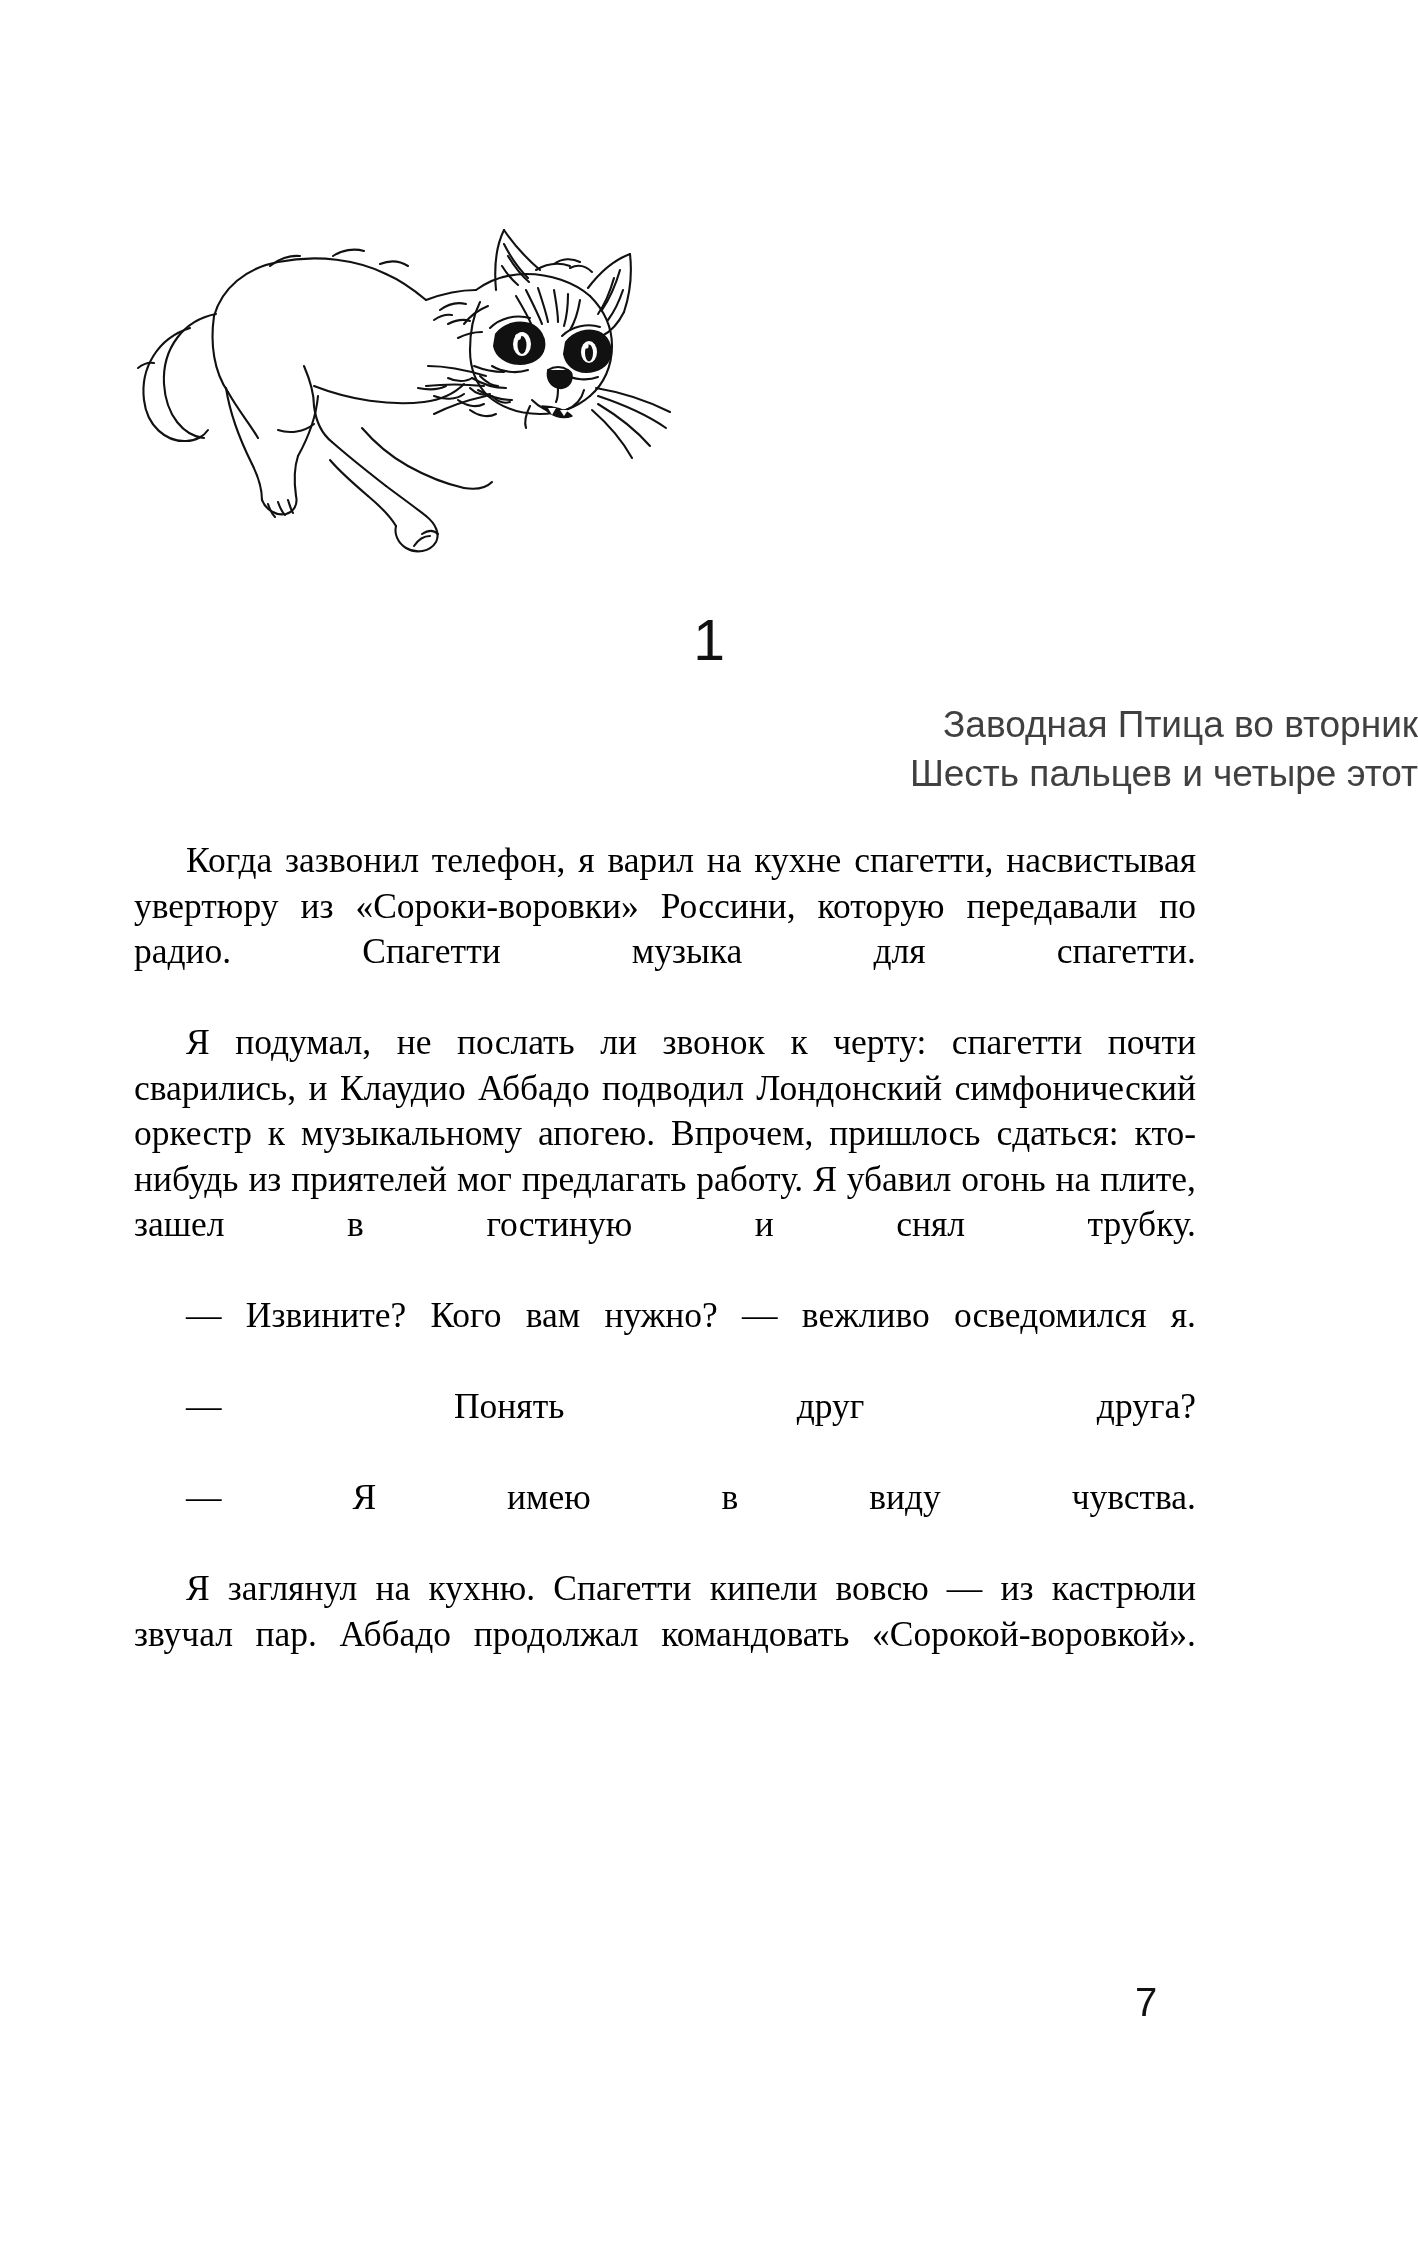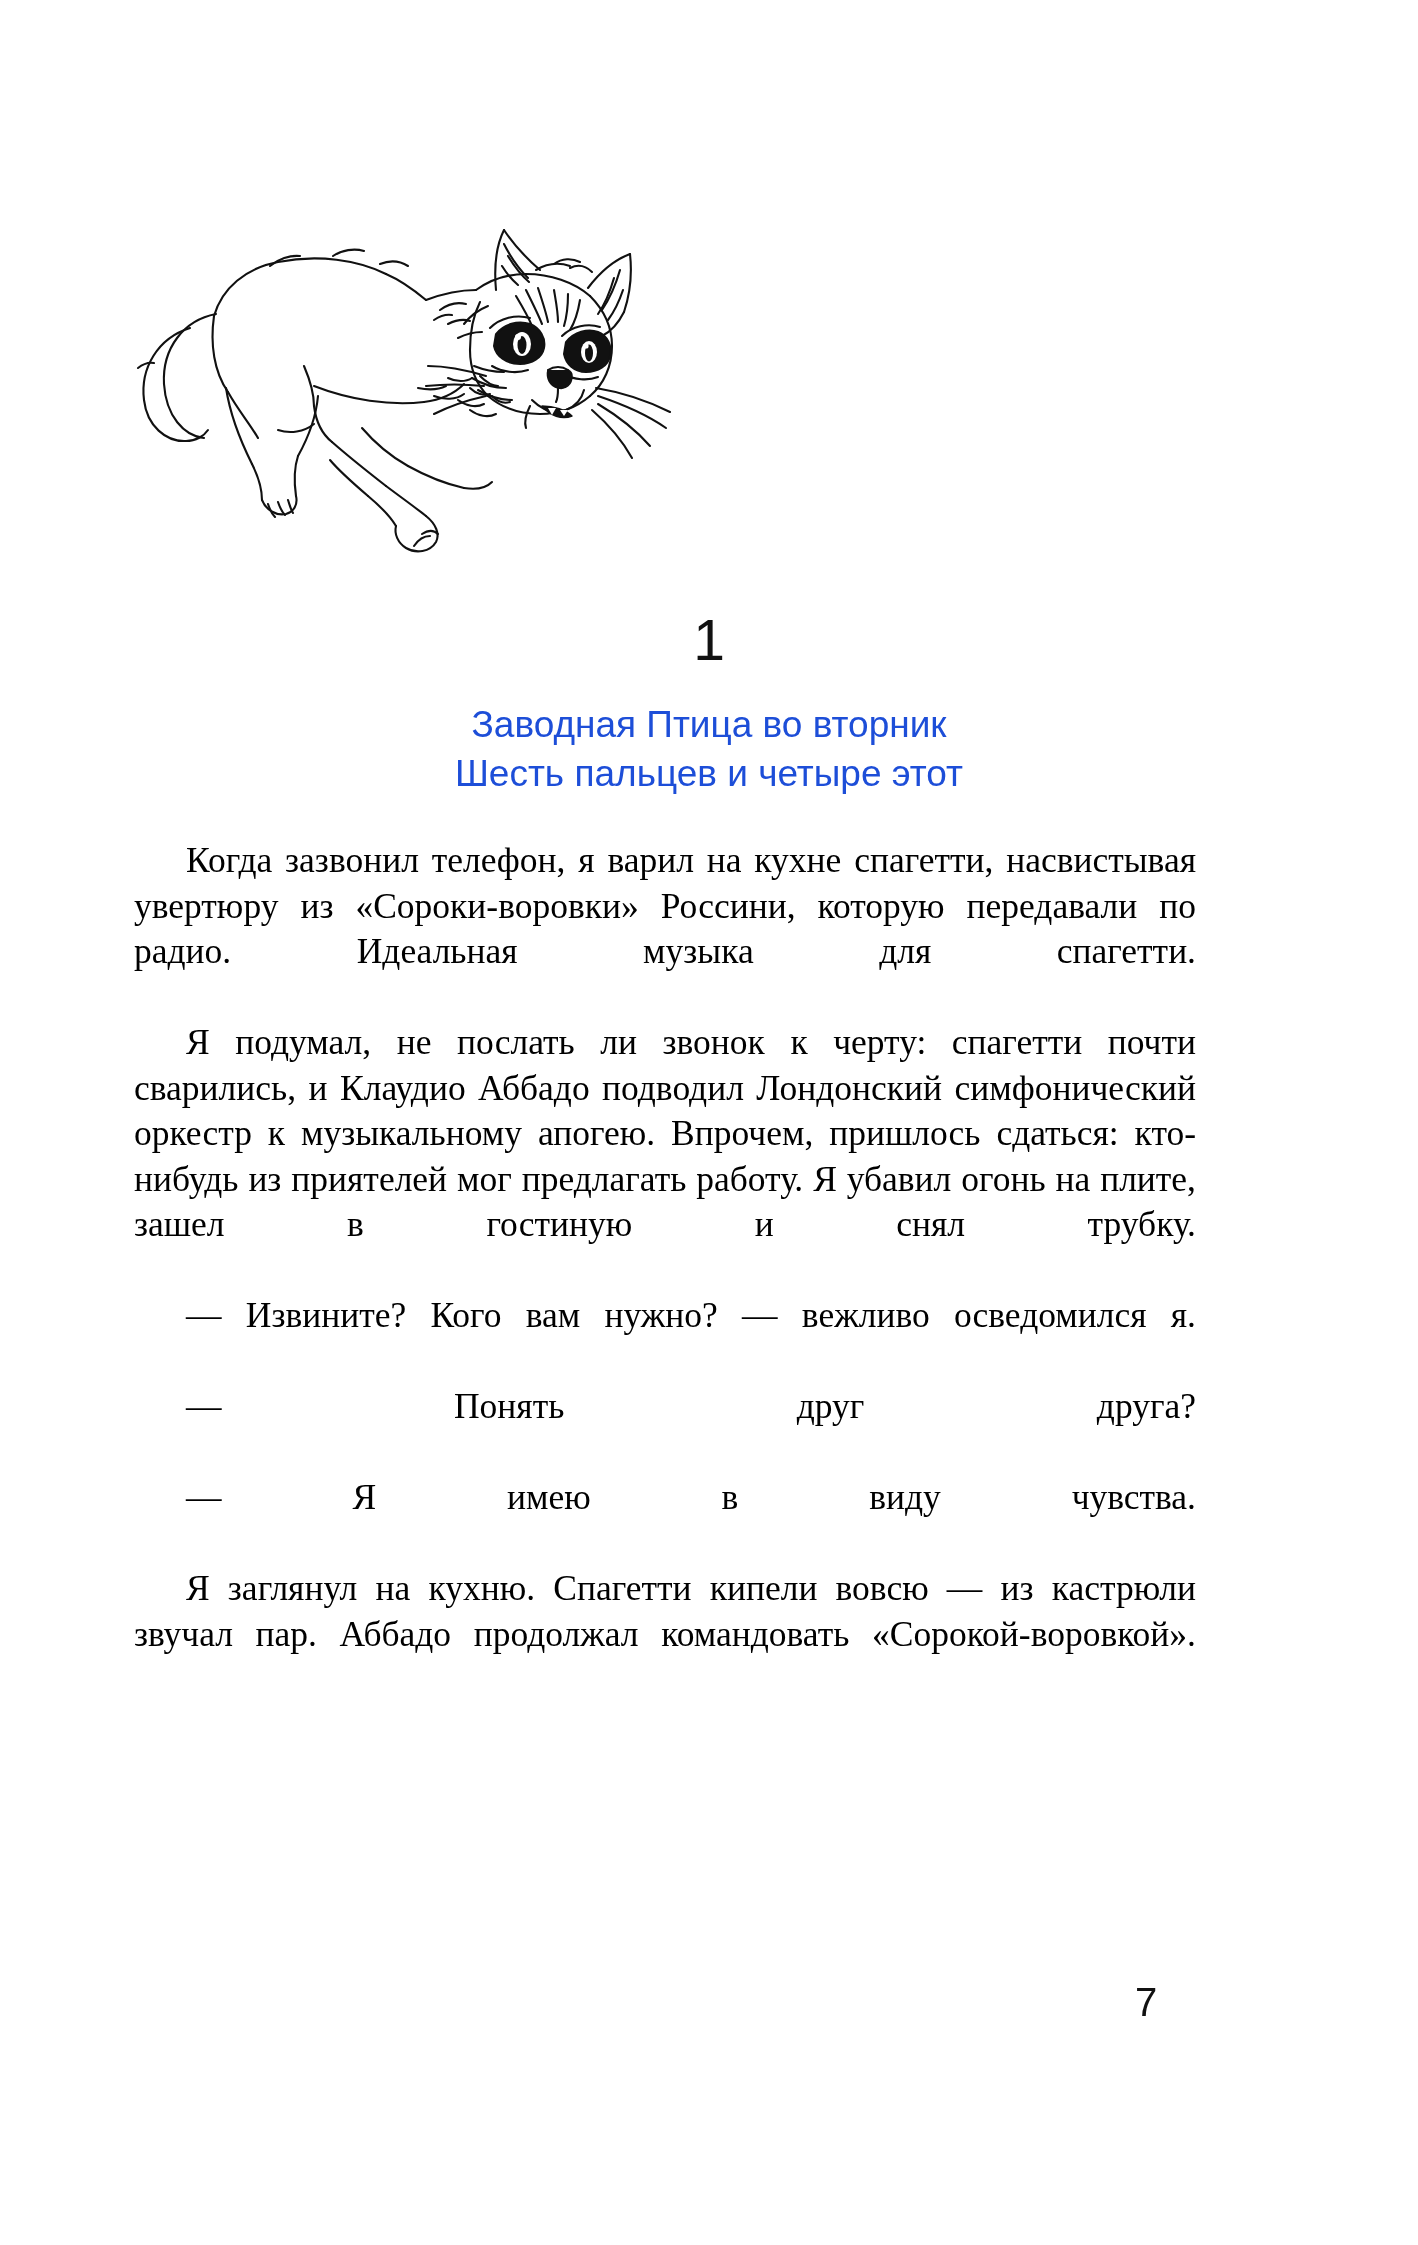--- a/index.html
+++ b/index.html
@@ -50,23 +50,23 @@
     letter-spacing: 0px;
     line-height: 1;
     color: #111111;
   }
 
   .chapter-titles {
     position: absolute;
     left: 0;
     top: 700px;
     width: 1418px;
-    text-align: center;
+    text-align: right;
     font-family: "Liberation Sans Narrow", "Liberation Sans", "DejaVu Sans", sans-serif;
-    color: #1d4ed8;
+    color: #404040;
   }
   .chapter-title-line {
     font-size: 37px;
     line-height: 49px;
     font-weight: 400;
     white-space: nowrap;
   }
 
   
   .body-text {
@@ -270,21 +270,21 @@
   </div>
 
   <div class="chapter-number">1</div>
 
   <div class="chapter-titles">
     <div class="chapter-title-line">Заводная Птица во вторник</div>
     <div class="chapter-title-line">Шесть пальцев и четыре этот</div>
   </div>
 
   <div class="body-text">
-    <p>Когда зазвонил телефон, я варил на кухне спагетти, насвистывая увертюру из «Сороки-воровки» Россини, которую передавали по радио. Идеальная музыка для спагетти.</p>
+    <p>Когда зазвонил телефон, я варил на кухне спагетти, насвистывая увертюру из «Сороки-воровки» Россини, которую передавали по радио. Спагетти музыка для спагетти.</p>
     <p>Я подумал, не послать ли звонок к черту: спагетти почти сварились, и Клаудио Аббадо подводил Лондонский симфонический оркестр к музыкальному апогею. Впрочем, пришлось сдаться: кто-нибудь из приятелей мог предлагать работу. Я убавил огонь на плите, зашел в гостиную и снял трубку.</p>
     <p>— Извините? Кого вам нужно? — вежливо осведомился я.</p>
     <p>— Понять друг друга?</p>
     <p>— Я имею в виду чувства.</p>
     <p>Я заглянул на кухню. Спагетти кипели вовсю — из кастрюли звучал пар. Аббадо продолжал командовать «Сорокой-воровкой».</p>
   </div>
 
   <div class="page-number">7</div>
 
 </div>

